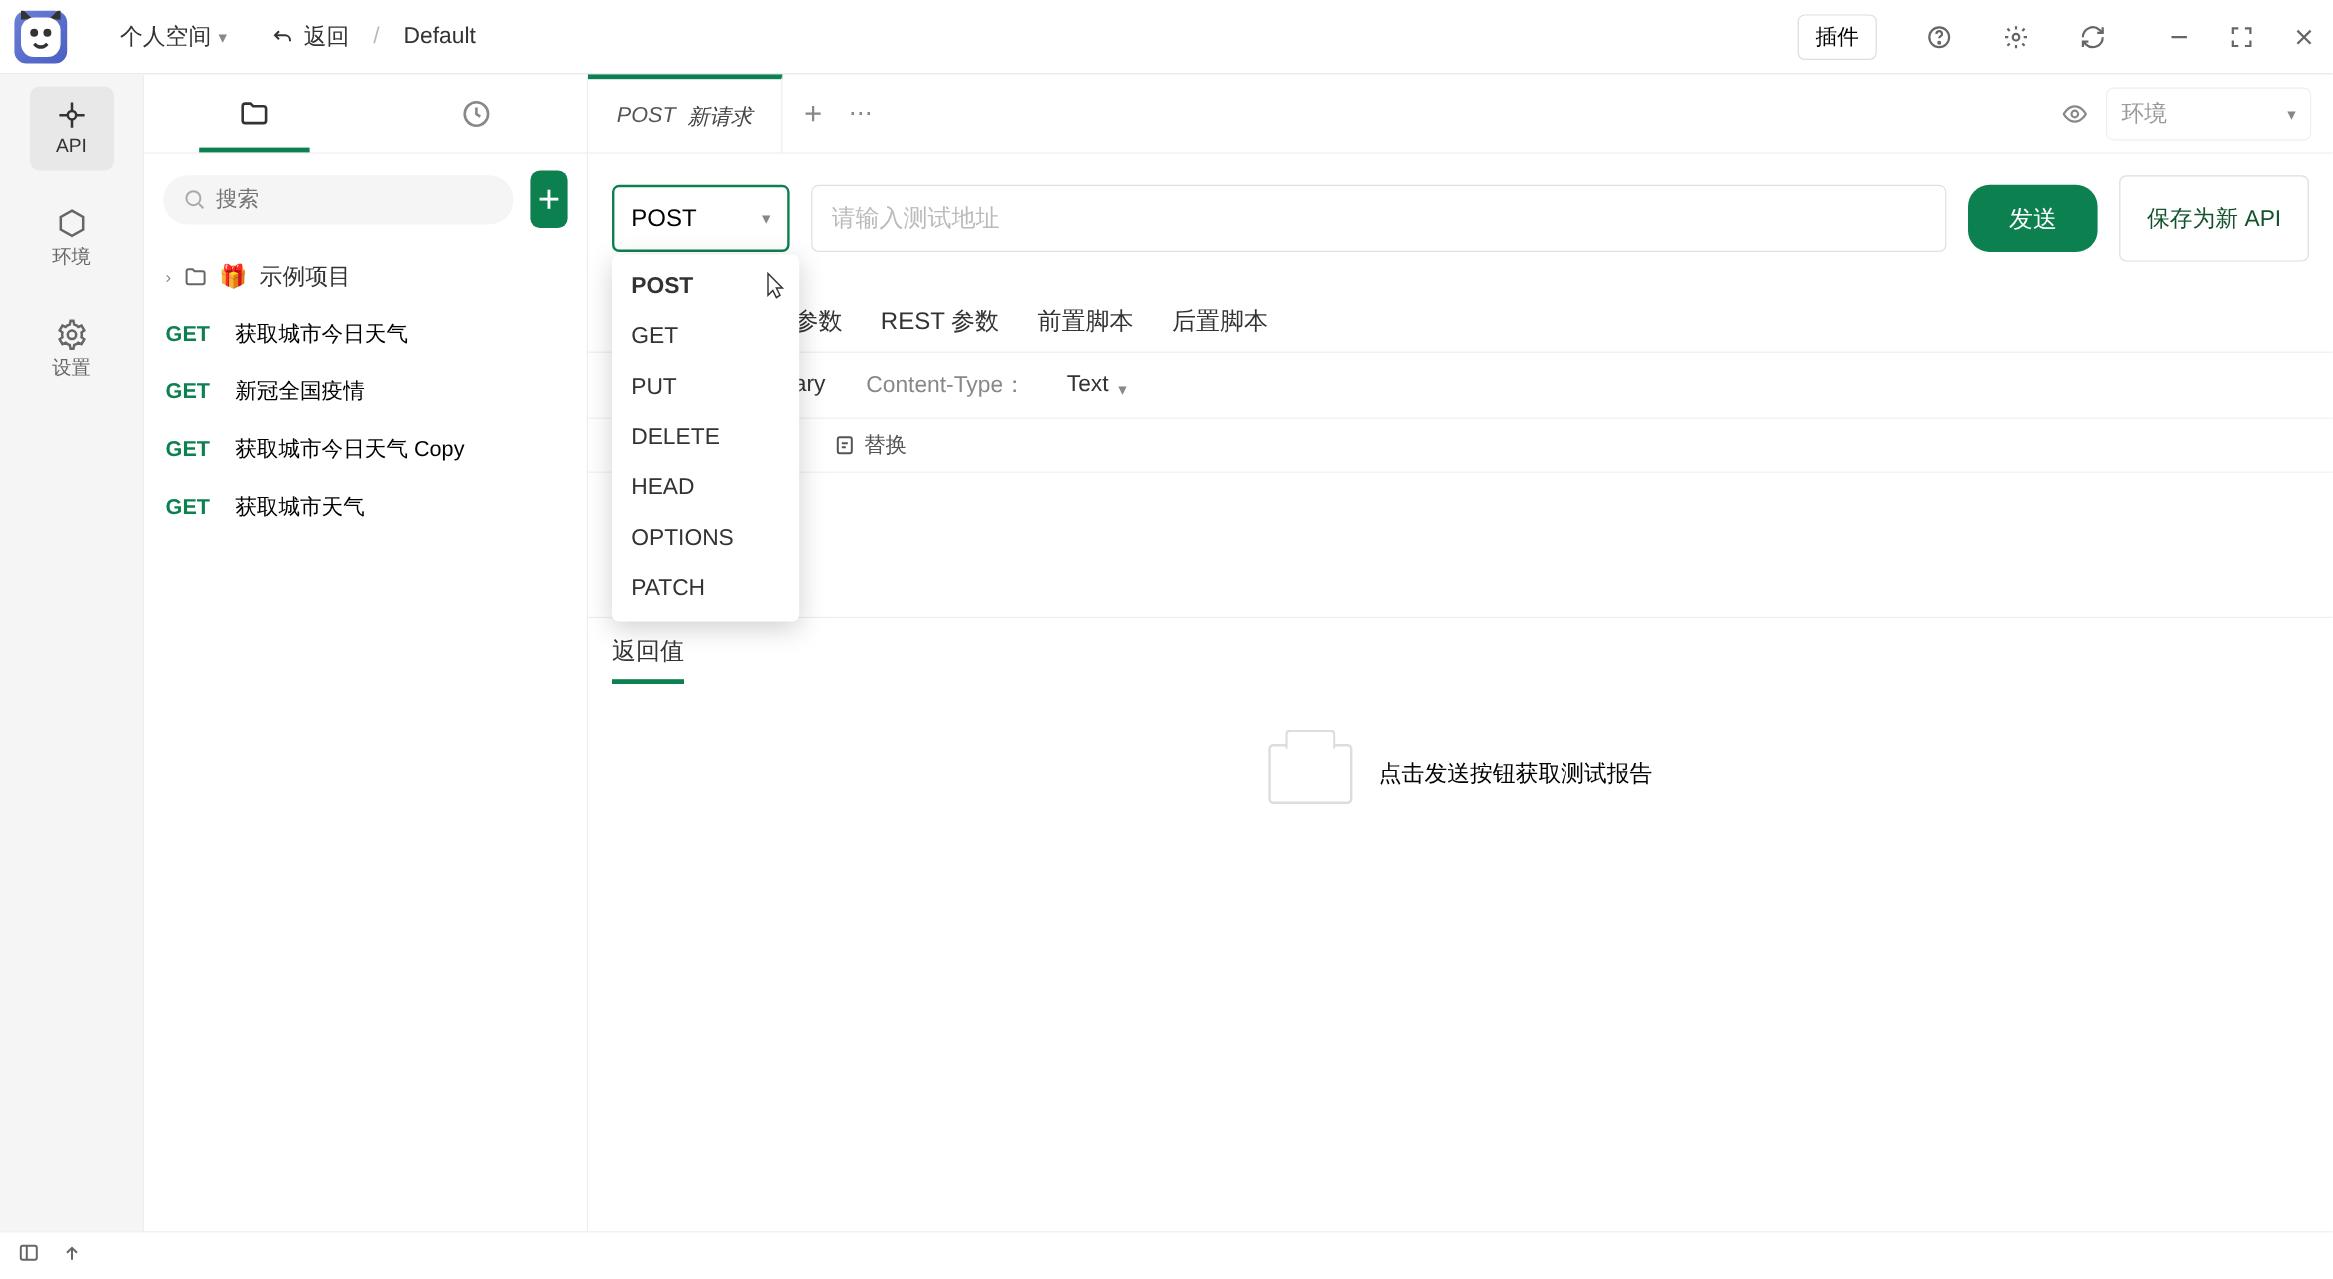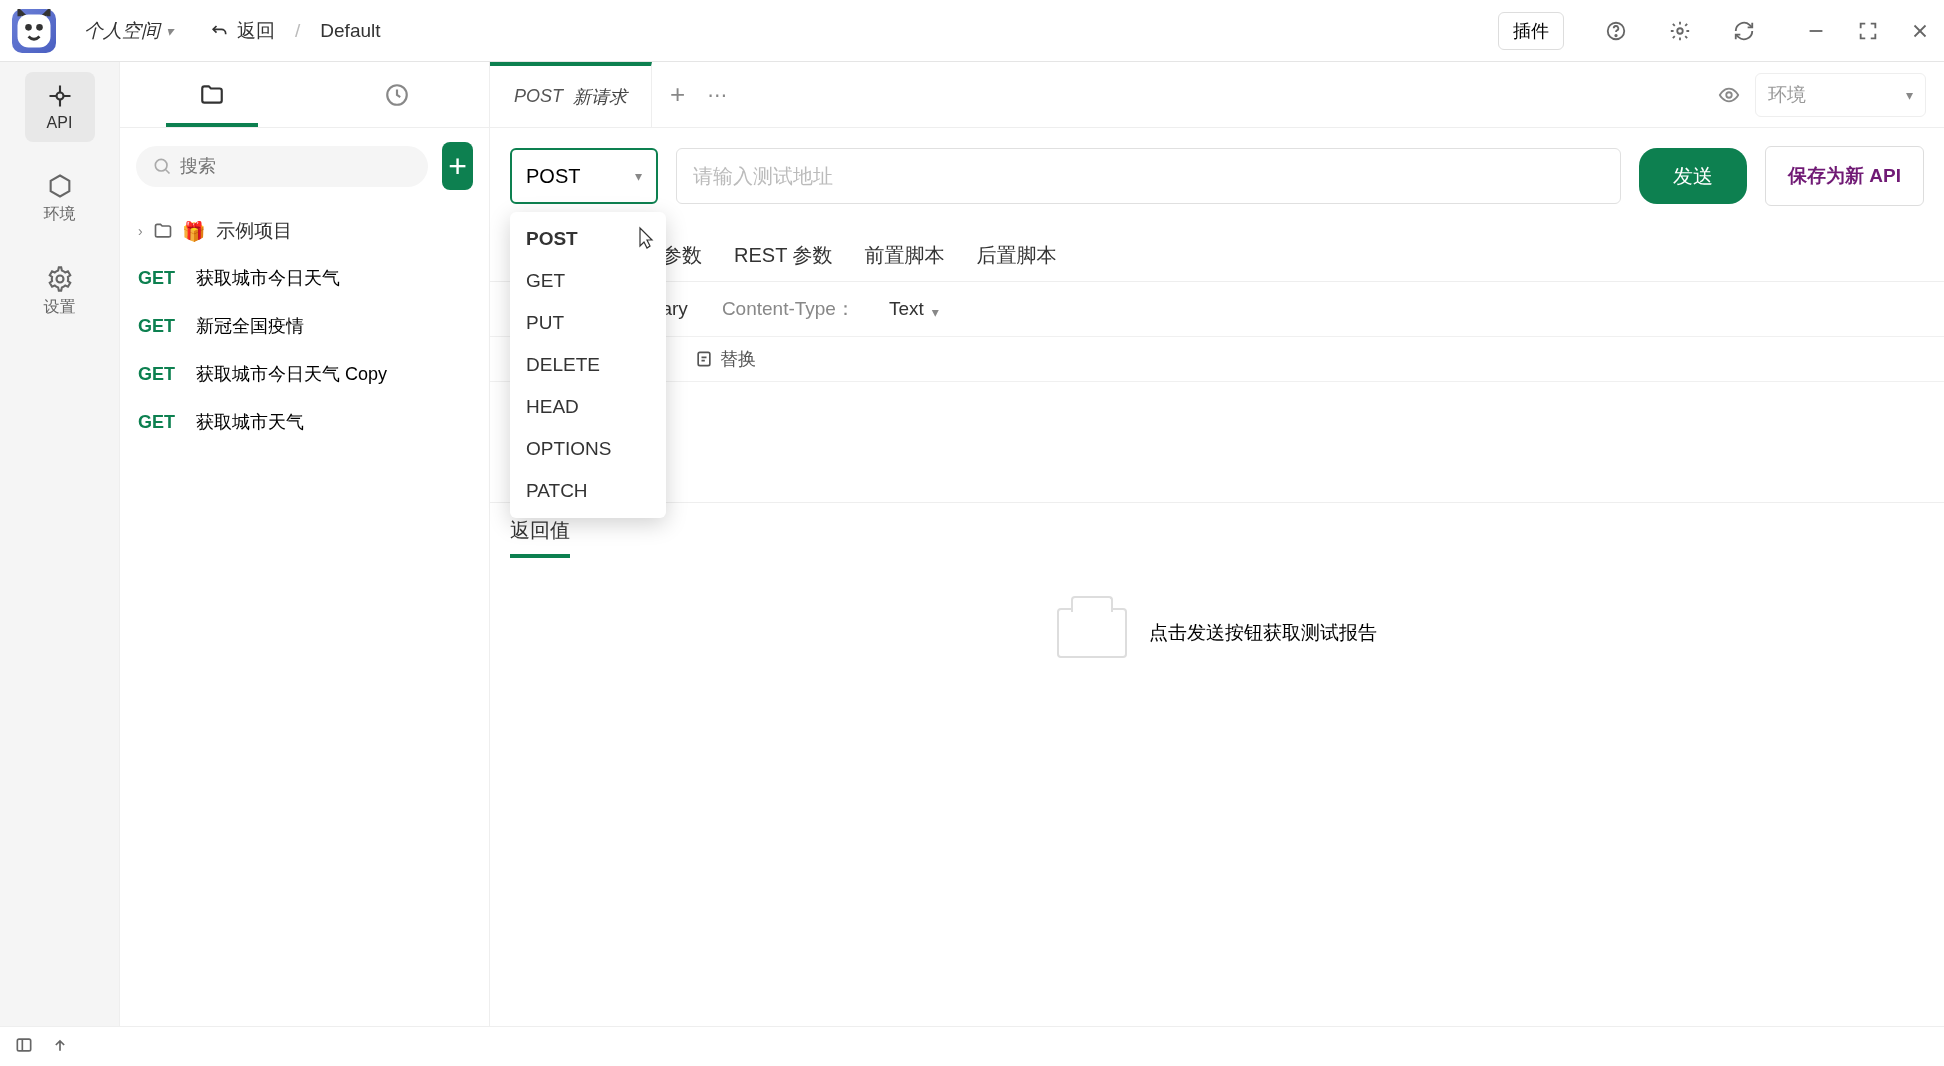--- a/index.html
+++ b/index.html
@@ -1,19 +1,19 @@
 <!DOCTYPE html>
 <html><head>
 <meta charset="utf-8">
 <style>
 * { margin: 0; padding: 0; box-sizing: border-box; font-family: -apple-system, BlinkMacSystemFont, "Segoe UI", "PingFang SC", "Microsoft YaHei", sans-serif; }
 body { width: 1944px; height: 1066px; background: #fff; overflow: hidden; display: flex; flex-direction: column; position: relative; }
 .titlebar { height: 62px; display: flex; align-items: center; padding: 0 12px; border-bottom: 1px solid #e5e5e5; gap: 8px; }
 .logo { width: 44px; height: 44px; border-radius: 10px; background: linear-gradient(135deg,#6b7fd7,#4a5fc1); display: flex; align-items: center; justify-content: center; font-size: 26px; }
-.workspace { margin-left: 20px; font-size: 19px; color: #333; display: flex; align-items: center; gap: 6px; cursor: pointer; font-style: italic; }
+.workspace { margin-left: 36px; font-size: 19px; color: #333; display: flex; align-items: center; gap: 6px; cursor: pointer; }
 .back-group { margin-left: 28px; display: flex; align-items: center; gap: 8px; color: #333; font-size: 19px; cursor: pointer; }
 .breadcrumb-sep { margin: 0 12px; color: #bbb; font-size: 19px; }
 .breadcrumb-item { font-size: 19px; color: #333; }
 .titlebar-right { margin-left: auto; display: flex; align-items: center; gap: 40px; }
 .plugin-btn { border: 1px solid #ddd; border-radius: 6px; padding: 6px 14px; font-size: 18px; background: #fff; cursor: pointer; }
 .title-icon { width: 24px; height: 24px; color: #666; cursor: pointer; display: flex; align-items: center; justify-content: center; }
 .title-icon svg { width: 22px; height: 22px; }
 .win-controls { display: flex; gap: 28px; margin-left: 8px; }
 .body { flex: 1; display: flex; min-height: 0; }
 .left-rail { width: 120px; background: #f5f5f5; display: flex; flex-direction: column; align-items: center; padding-top: 10px; gap: 20px; border-right: 1px solid #eee; }
@@ -40,21 +40,21 @@
 .tab .method-it { font-style: italic; color: #555; }
 .tab .name-it { font-style: italic; color: #444; }
 .tabbar-actions { display: flex; align-items: center; padding: 0 18px; gap: 22px; color: #888; }
 .tabbar-right { margin-left: auto; display: flex; align-items: center; padding: 0 18px; gap: 14px; }
 .env-select { display: flex; align-items: center; gap: 100px; border: 1px solid #eee; border-radius: 6px; padding: 8px 12px; color: #999; font-size: 19px; cursor: pointer; }
 .url-row { display: flex; align-items: center; gap: 18px; padding: 18px 20px; }
 .method-select { width: 148px; height: 56px; border: 2px solid #0d8050; border-radius: 6px; display: flex; align-items: center; justify-content: space-between; padding: 0 14px; font-size: 20px; cursor: pointer; background: #fff; }
 .url-input { flex: 1; height: 56px; border: 1px solid #e0e0e0; border-radius: 6px; font-size: 20px; padding: 0 16px; outline: none; color: #333; }
 .url-input::placeholder { color: #bbb; }
 .send-btn { height: 56px; padding: 0 34px; background: #0d8050; color: #fff; border: none; border-radius: 18px; font-size: 20px; cursor: pointer; }
-.save-btn { height: 60px; padding: 0 22px; background: #fff; border: 1px solid #ddd; border-radius: 6px; font-size: 19px; cursor: pointer; color: #701a75; font-weight: bold; }
+.save-btn { height: 72px; padding: 0 22px; background: #fff; border: 1px solid #ddd; border-radius: 6px; font-size: 19px; cursor: pointer; color: #14532d; }
 .req-tabs { display: flex; gap: 32px; padding: 0 20px; margin-top: 6px; font-size: 20px; border-bottom: 1px solid #eee; }
 .req-tab { padding: 12px 0; cursor: pointer; color: #333; position: relative; }
 .req-tab.active::after { content:""; position:absolute; bottom:-1px; left:0; right:0; height:4px; background:#0d8050; }
 .body-opts { display: flex; align-items: center; gap: 34px; padding: 14px 20px; font-size: 19px; border-bottom: 1px solid #f0f0f0; }
 .radio { display:inline-flex; align-items:center; gap:8px; cursor:pointer; color:#333; }
 .radio .dot { width:18px; height:18px; border-radius:50%; border:2px solid #bbb; display:inline-flex; align-items:center; justify-content:center; }
 .radio.checked .dot { border-color:#0d8050; }
 .radio.checked .dot::after { content:""; width:10px; height:10px; border-radius:50%; background:#0d8050; }
 .ct-label { color:#888; }
 .ct-sel { display:inline-flex; align-items:flex-end; gap:8px; cursor:pointer; color:#333; }

